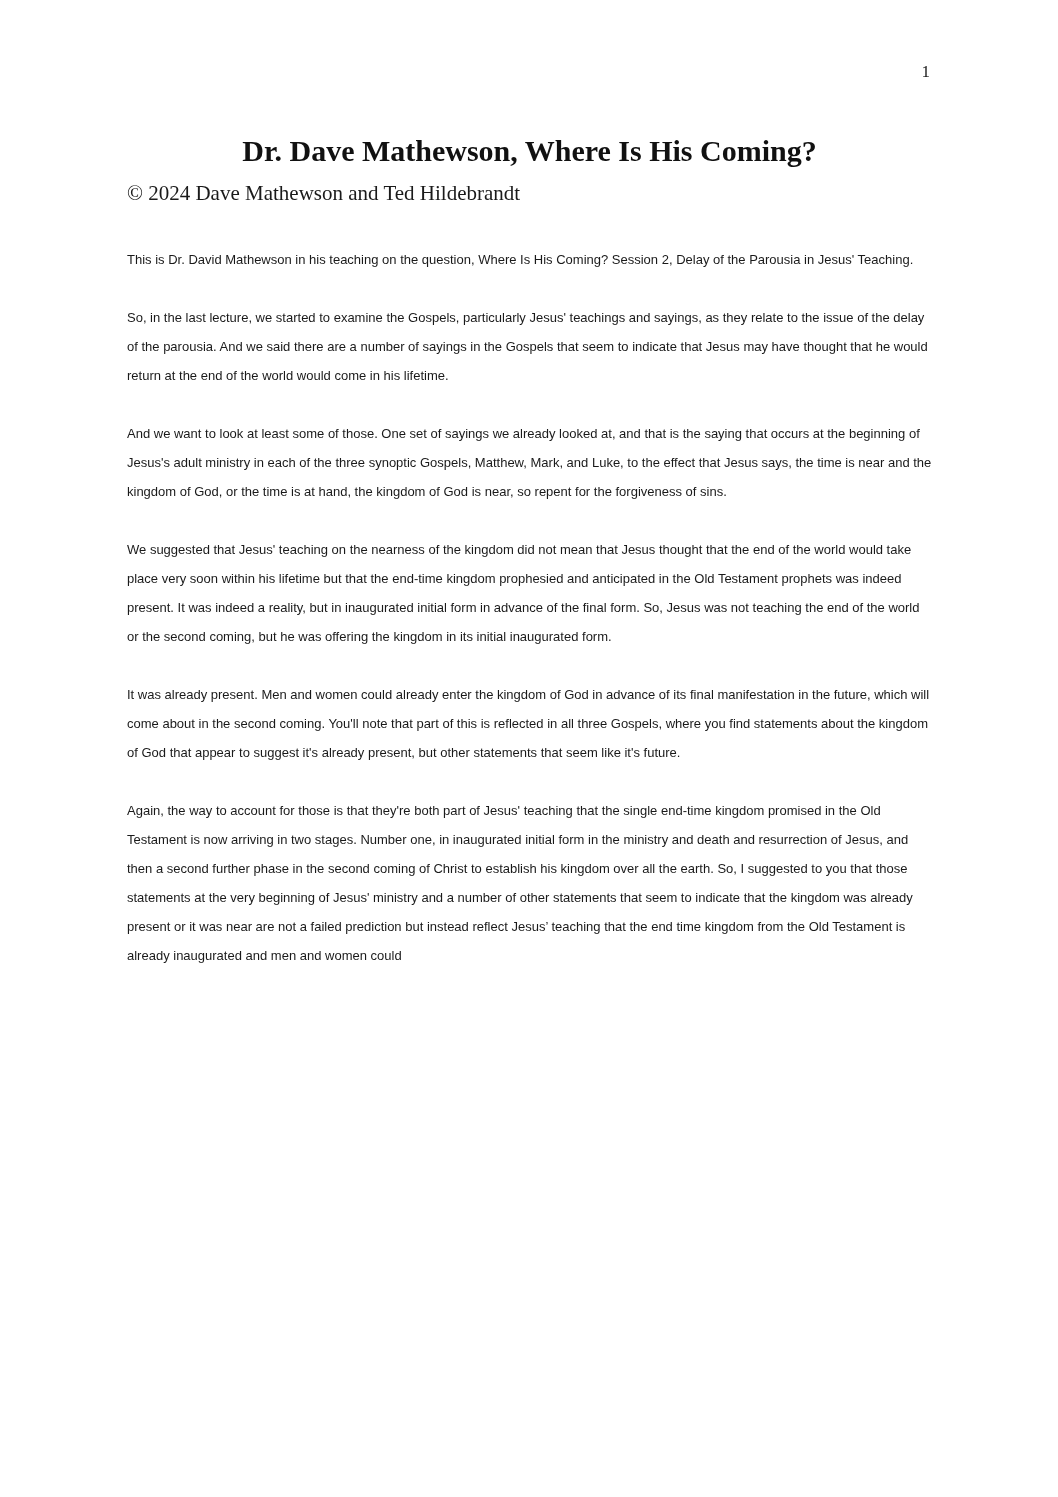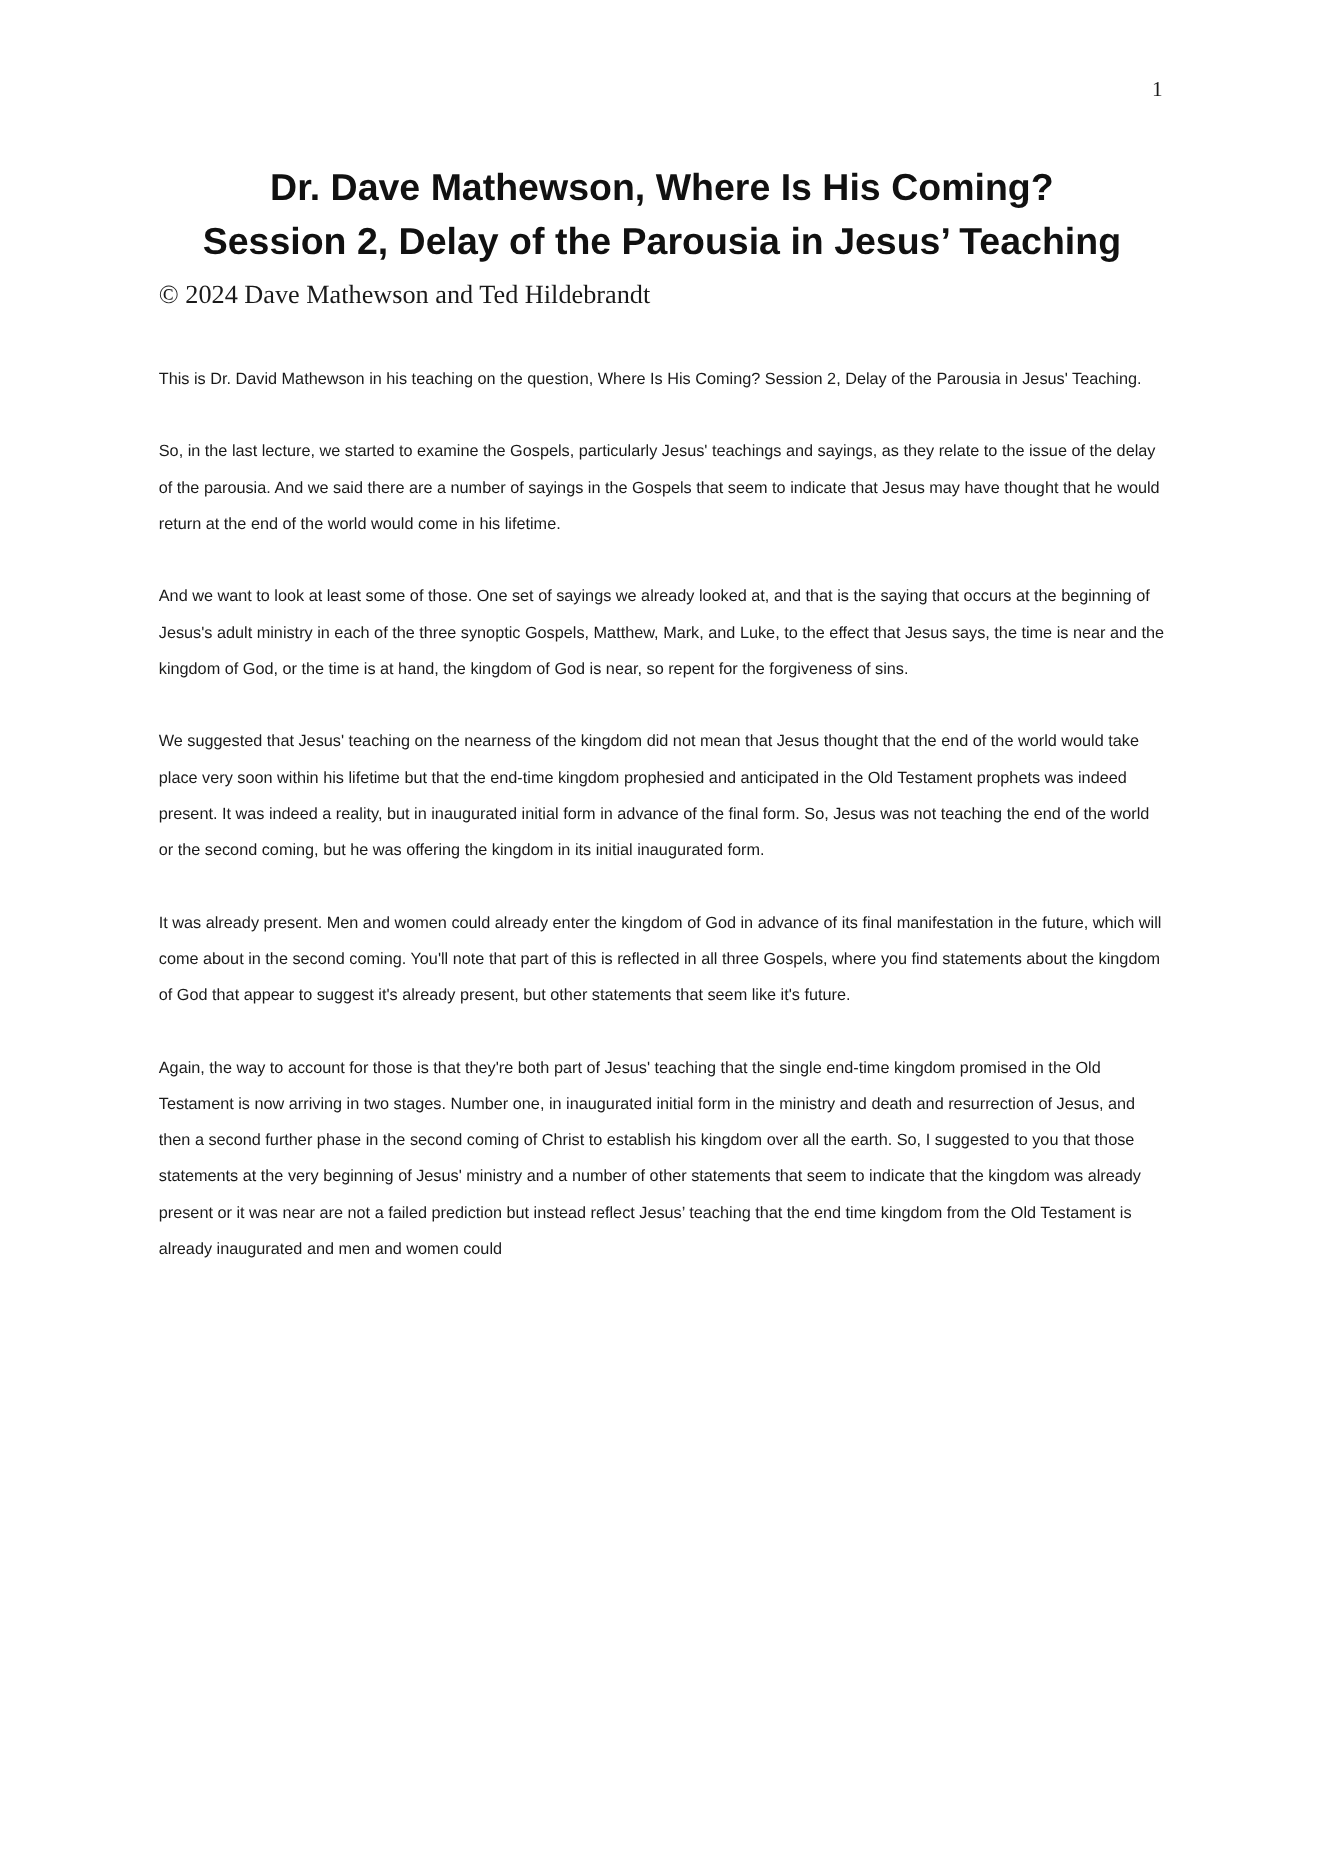--- a/index.html
+++ b/index.html
@@ -31,21 +31,21 @@
     left: 127px;
     width: 805px;
   }
   .doc-title {
     margin: 0;
     text-align: center;
     font-size: 30px;
     line-height: 1.42;
     font-weight: bold;
     color: #111111;
-    font-family: Liberation Sans, sans-serif;
+    font-family: Liberation Serif, serif;
   }
   .doc-title .title-line {
     display: block;
   }
   .copyright {
     margin: 6px 0 0 0;
     font-family: "Liberation Serif", serif;
     font-size: 21px;
     line-height: 1.35;
     font-weight: normal;
@@ -66,21 +66,20 @@
 <body>
 
 <div class="page">
 
   <div class="page-number">1</div>
 
   <div class="content">
 
     <h1 class="doc-title">
       <span class="title-line">Dr. Dave Mathewson, Where Is His Coming?</span>
-      <span class="title-line">Session 2, Delay of the Parousia in Jesus’ Teaching</span>
     </h1>
 
     <div class="copyright">© 2024 Dave Mathewson and Ted Hildebrandt</div>
 
     <div class="body-text">
       <p>This is Dr. David Mathewson in his teaching on the question, Where Is His Coming? Session 2, Delay of the Parousia in Jesus' Teaching.</p>
       <p>So, in the last lecture, we started to examine the Gospels, particularly Jesus' teachings and sayings, as they relate to the issue of the delay of the parousia. And we said there are a number of sayings in the Gospels that seem to indicate that Jesus may have thought that he would return at the end of the world would come in his lifetime.</p>
       <p>And we want to look at least some of those. One set of sayings we already looked at, and that is the saying that occurs at the beginning of Jesus's adult ministry in each of the three synoptic Gospels, Matthew, Mark, and Luke, to the effect that Jesus says, the time is near and the kingdom of God, or the time is at hand, the kingdom of God is near, so repent for the forgiveness of sins.</p>
       <p>We suggested that Jesus' teaching on the nearness of the kingdom did not mean that Jesus thought that the end of the world would take place very soon within his lifetime but that the end-time kingdom prophesied and anticipated in the Old Testament prophets was indeed present. It was indeed a reality, but in inaugurated initial form in advance of the final form. So, Jesus was not teaching the end of the world or the second coming, but he was offering the kingdom in its initial inaugurated form.</p>
       <p>It was already present. Men and women could already enter the kingdom of God in advance of its final manifestation in the future, which will come about in the second coming. You'll note that part of this is reflected in all three Gospels, where you find statements about the kingdom of God that appear to suggest it's already present, but other statements that seem like it's future.</p>

